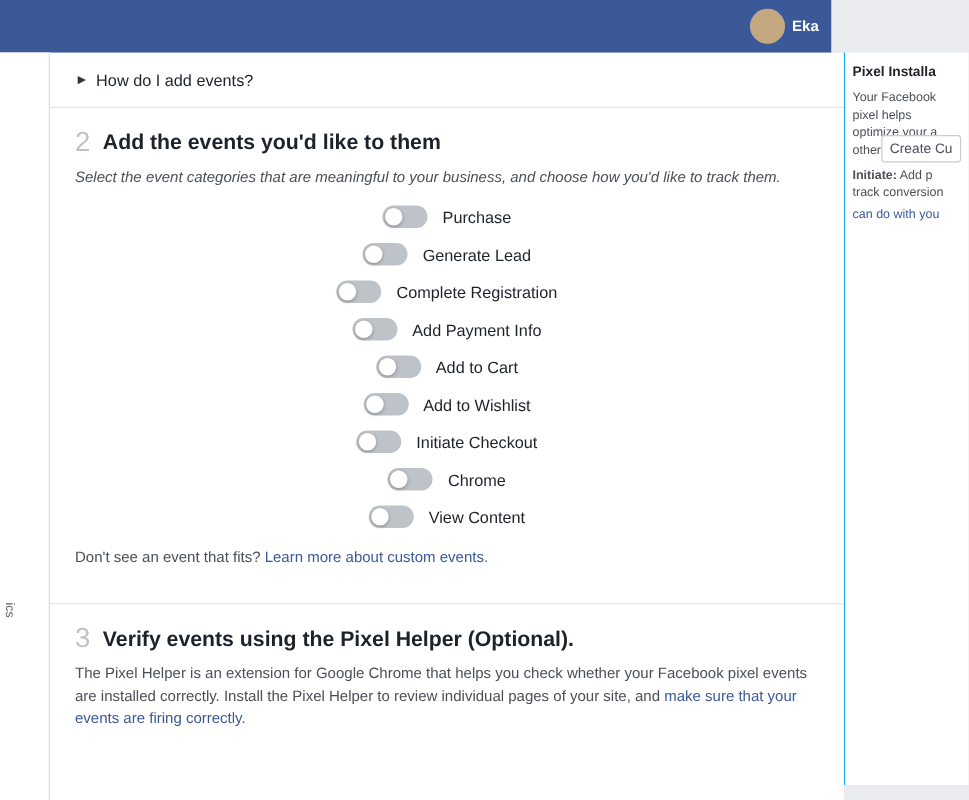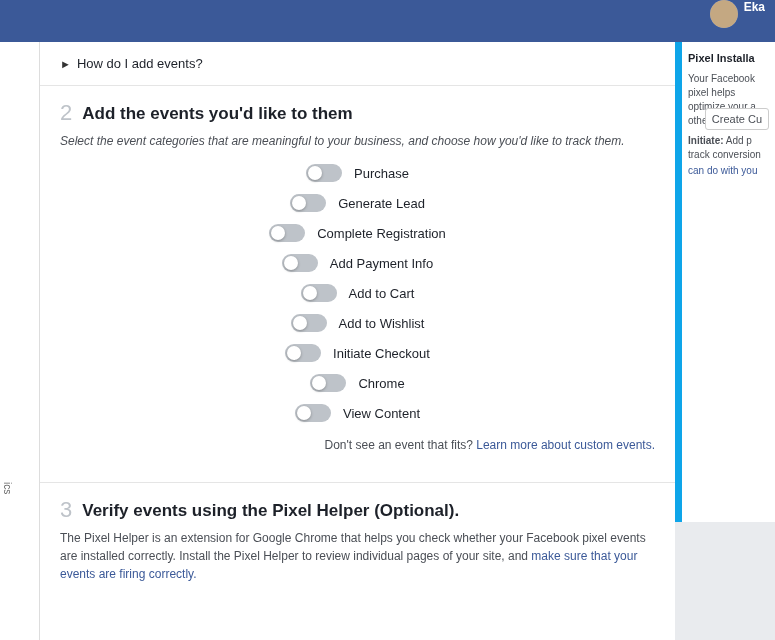--- a/index.html
+++ b/index.html
@@ -10,26 +10,26 @@
       width: 775px;
       height: 640px;
       overflow: hidden;
       position: relative;
     }
 
     
     .top-nav {
       position: absolute;
       top: 0; left: 0;
-      width: 775px;
+      width: 665px;
       height: 42px;
       background: #3b5998;
       z-index: 1;
       display: flex;
-      align-items: flex-start;
+      align-items: center;
       justify-content: flex-end;
       padding: 0 10px;
       gap: 6px;
     }
 
     .nav-avatar {
       width: 28px;
       height: 28px;
       border-radius: 50%;
       background: #8b9dc3;
@@ -69,23 +69,23 @@
       color: #666;
       writing-mode: vertical-rl;
     }
 
     
     .right-panel {
       position: absolute;
       top: 42px;
       right: 0;
       width: 100px;
-      height: 480px;
+      height: 586px;
       background: #fff;
-      border-left: 7px solid #0ea5e9;
+      border-left: 1px solid #0ea5e9;
       z-index: 1;
       padding: 10px 6px;
     }
 
     .right-panel-title {
       font-size: 11px;
       font-weight: 700;
       color: #1d2129;
       margin-bottom: 8px;
     }
@@ -239,21 +239,20 @@
       font-size: 13px;
       color: #1d2129;
     }
 
     
     .custom-events-note {
       font-size: 12px;
       color: #4b4f56;
       margin-top: 4px;
       margin-bottom: 20px;
-      text-align: right;
     }
 
     .custom-events-note a {
       color: #3b5998;
       text-decoration: none;
     }
 
     
     .step3-section {
       padding: 18px 20px 16px 20px;

